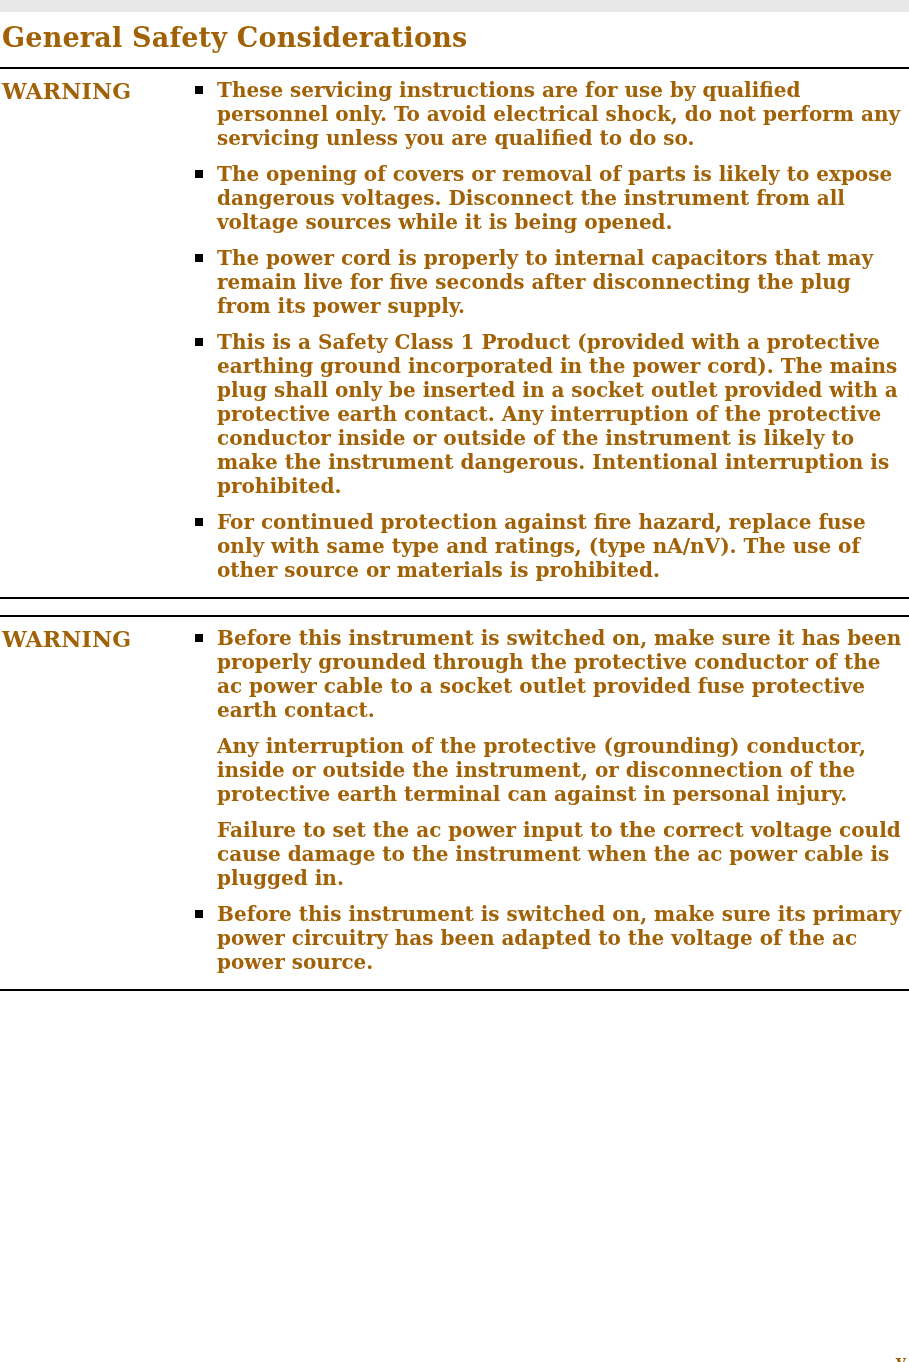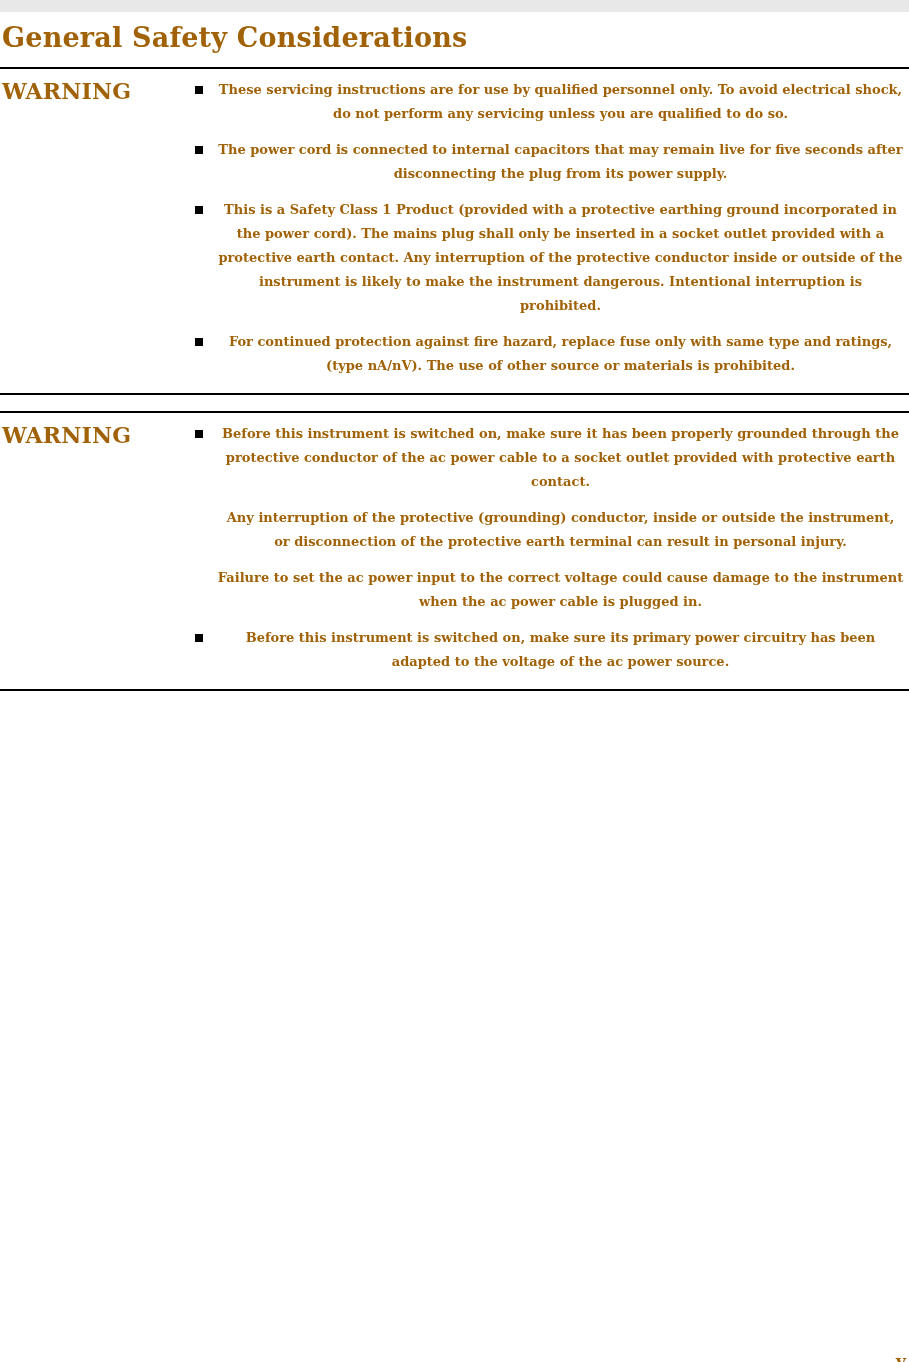--- a/index.html
+++ b/index.html
@@ -45,23 +45,22 @@
     letter-spacing: 0.2px;
   }
   .section-content {
     flex: 1 1 auto;
     padding-right: 5px;
   }
   .item {
     display: flex;
     align-items: flex-start;
     margin: 0 0 12px 0;
-    font-size: 13px;
+    font-size: 20px;
     line-height: 24px;
-    text-align: center;
   }
   .item:last-child { margin-bottom: 0; }
   .bullet-cell {
     flex: 0 0 22px;
     width: 22px;
     padding-top: 8px;
   }
   .bullet-square {
     display: block;
     width: 8px;
@@ -89,26 +88,32 @@
     <div class="warning-label">WARNING</div>
     <div class="section-content">
 
       <div class="item">
         <span class="bullet-cell">
             <span class="bullet-square"></span>
           </span>
         <div class="item-text">These servicing instructions are for use by qualified personnel only. To avoid electrical shock, do not perform any servicing unless you are qualified to do so.</div>
       </div>
 
+      <div class="item">
+        <span class="bullet-cell">
+            <span class="bullet-square"></span>
+          </span>
+        <div class="item-text">The opening of covers or removal of parts is likely to expose dangerous voltages. Disconnect the instrument from all voltage sources while it is being opened.</div>
+      </div>
 
       <div class="item">
         <span class="bullet-cell">
             <span class="bullet-square"></span>
           </span>
-        <div class="item-text">The power cord is connected to internal capacitors that may remain live for five seconds after disconnecting the plug from its power supply.</div>
+        <div class="item-text">The power cord is properly to internal capacitors that may remain live for five seconds after disconnecting the plug from its power supply.</div>
       </div>
 
       <div class="item">
         <span class="bullet-cell">
             <span class="bullet-square"></span>
           </span>
         <div class="item-text">This is a Safety Class 1 Product (provided with a protective earthing ground incorporated in the power cord). The mains plug shall only be inserted in a socket outlet provided with a protective earth contact. Any interruption of the protective conductor inside or outside of the instrument is likely to make the instrument dangerous. Intentional interruption is prohibited.</div>
       </div>
 
       <div class="item">
@@ -126,26 +131,26 @@
   <div class="rule"></div>
 
   <section class="warning-section">
     <div class="warning-label">WARNING</div>
     <div class="section-content">
 
       <div class="item">
         <span class="bullet-cell">
             <span class="bullet-square"></span>
           </span>
-        <div class="item-text">Before this instrument is switched on, make sure it has been properly grounded through the protective conductor of the ac power cable to a socket outlet provided with protective earth contact.</div>
+        <div class="item-text">Before this instrument is switched on, make sure it has been properly grounded through the protective conductor of the ac power cable to a socket outlet provided fuse protective earth contact.</div>
       </div>
 
       <div class="item no-bullet">
         <span class="bullet-cell"></span>
-        <div class="item-text">Any interruption of the protective (grounding) conductor, inside or outside the instrument, or disconnection of the protective earth terminal can result in personal injury.</div>
+        <div class="item-text">Any interruption of the protective (grounding) conductor, inside or outside the instrument, or disconnection of the protective earth terminal can against in personal injury.</div>
       </div>
 
       <div class="item no-bullet">
         <span class="bullet-cell"></span>
         <div class="item-text">Failure to set the ac power input to the correct voltage could cause damage to the instrument when the ac power cable is plugged in.</div>
       </div>
 
       <div class="item">
         <span class="bullet-cell">
             <span class="bullet-square"></span>

